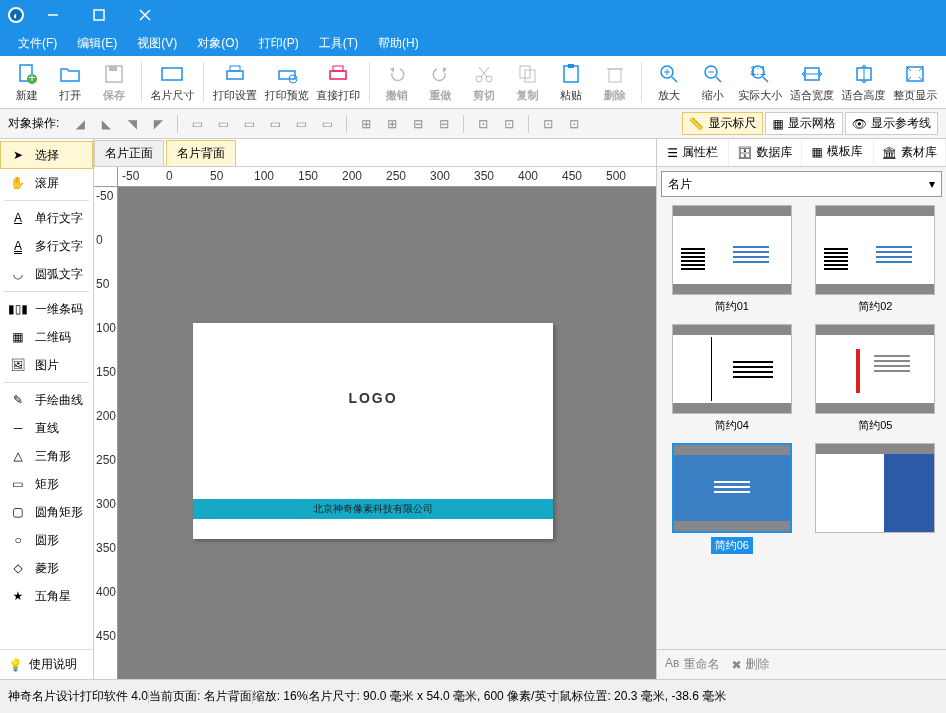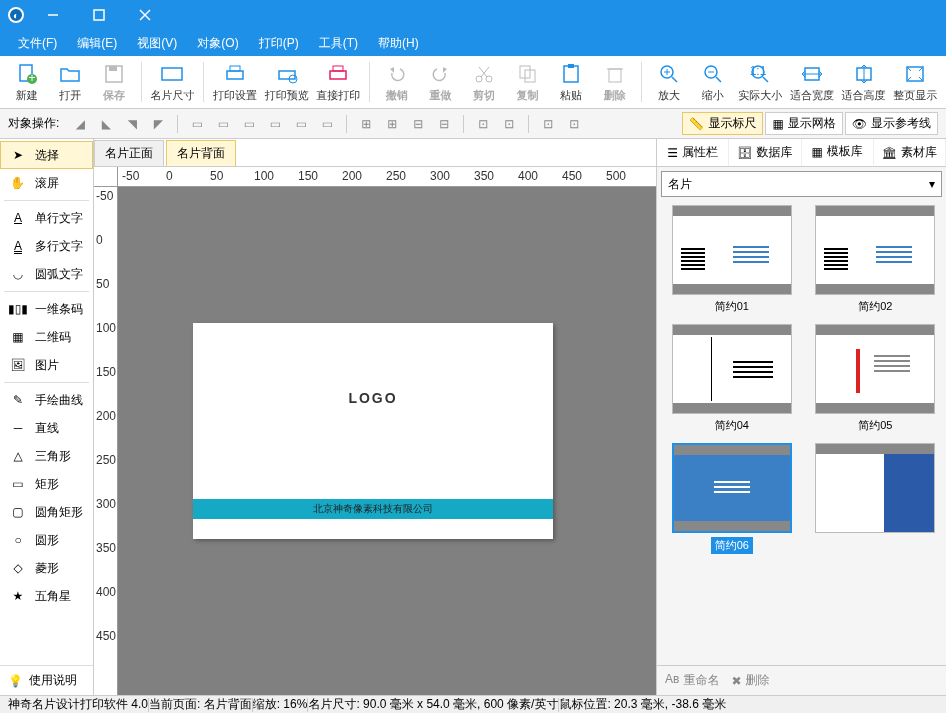--- a/index.html
+++ b/index.html
@@ -64,21 +64,21 @@
 .rp-tab.active { background: #fff; border-bottom: 2px solid #fff; }
 .rp-select { margin: 4px; height: 26px; border:1px solid #999; background:#fff; display:flex; align-items:center; padding:0 6px; justify-content:space-between; }
 .rp-grid { flex:1; overflow-y:auto; padding: 4px 6px 4px 10px; display:grid; grid-template-columns: 1fr 1fr; gap: 10px 14px; align-content:start; }
 .tpl { display:flex; flex-direction:column; align-items:center; gap:4px; cursor:pointer; }
 .tpl .thumb { width: 120px; height: 90px; background:#fff; border:1px solid #bbb; position:relative; overflow:hidden; }
 .tpl .thumb.selected { border: 2px solid #1e90e8; }
 .tpl .tname.selected { background:#1e90e8; color:#fff; padding:1px 4px; }
 .tpl .tname { font-size:11px; }
 .rp-bottom { height: 30px; border-top:1px solid #ccc; display:flex; align-items:center; padding:0 8px; gap:12px; color:#888; }
 
-.statusbar { height: 18px; background: #f0f0f0; border-top: 1px solid #ccc; display:flex; align-items:center; padding: 0 8px; font-size:11px; }
+.statusbar { height: 34px; background: #f0f0f0; border-top: 1px solid #ccc; display:flex; align-items:center; padding: 0 8px; font-size:11px; }
 .statusbar .sb-sep { width:1px; height:14px; background:#ccc; }
 
 
 .th-bar-top { position:absolute; top:0; left:0; right:0; height:10px; background:#888; }
 .th-bar-bot { position:absolute; bottom:0; left:0; right:0; height:10px; background:#888; }
 .th-qr { position:absolute; width:24px; height:24px; background: repeating-linear-gradient(0deg,#000,#000 2px,#fff 2px,#fff 4px), repeating-linear-gradient(90deg,#000,#000 2px,transparent 2px,transparent 4px); }
 .th-lines { position:absolute; display:flex; flex-direction:column; gap:3px; }
 .th-lines i { display:block; height:2px; background:#3b7fc4; width:36px; }
 .th-lines i.g { background:#888; }
 .th-lines i.k { background:#000; width:40px; }

